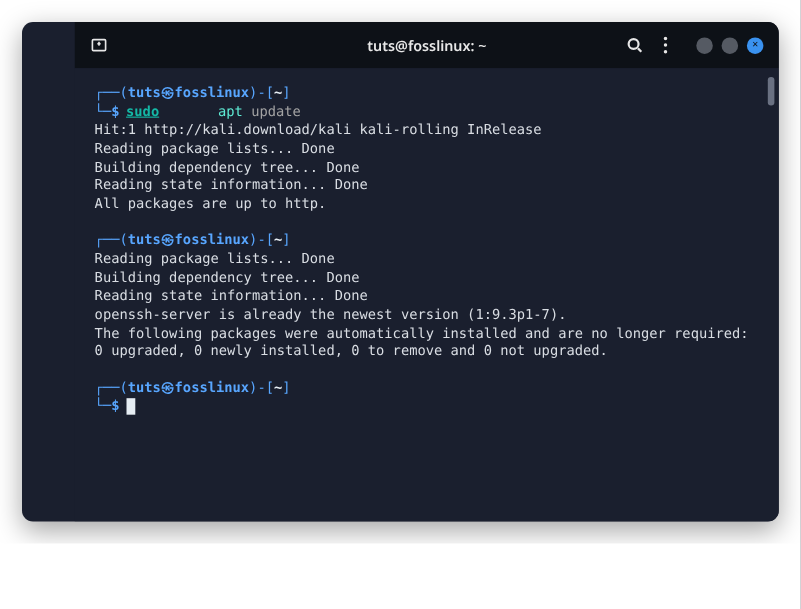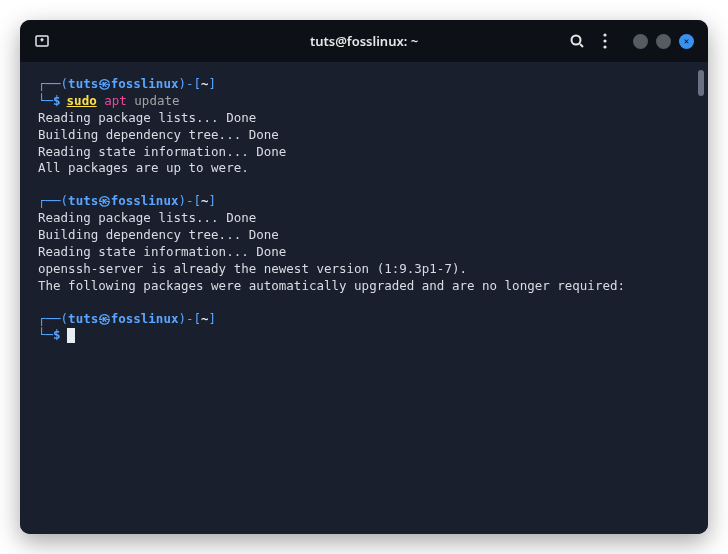--- a/index.html
+++ b/index.html
@@ -10,20 +10,21 @@
       display: flex;
       justify-content: center;
       align-items: flex-start;
     }
     .window {
       width: 688px;
       background: #1a1f2e;
       border-radius: 10px;
       overflow: hidden;
       box-shadow: 0 8px 24px rgba(0,0,0,0.35);
+      padding-left: 48px;
     }
     .titlebar {
       background: #0d1117;
       height: 42px;
       display: flex;
       align-items: center;
       padding: 0 14px;
       position: relative;
     }
     .titlebar-left {
@@ -80,21 +81,21 @@
       transform: translate(-50%,-52%);
       font-weight: bold;
     }
     .terminal {
       background: #1a1f2e;
       padding: 14px 18px 34px 18px;
       font-size: 12.5px;
       line-height: 1.35;
       color: #d9dde3;
       position: relative;
-      height: 472px;
+      height: 412px;
       overflow: hidden;
     }
     .scrollbar {
       position: absolute;
       right: 4px;
       top: 8px;
       width: 6px;
       height: 26px;
       background: #6a7182;
       border-radius: 3px;
@@ -102,22 +103,22 @@
     .line { white-space: pre; }
     .blank { height: 16px; }
     .blue { color: #58a6ff; }
     .prompt-group { margin-bottom: 0; }
     .prompt-corner { color: #58a6ff; }
     .prompt-paren { color: #58a6ff; }
     .prompt-user { color: #58a6ff; font-weight: 700; }
     .prompt-path { color: #e6edf3; font-weight: 700; }
     .prompt-l { color: #58a6ff; }
     .prompt-dollar { color: #58a6ff; font-weight: 700; margin-right: 6px; }
-    .cmd-sudo { color: #fde047; text-decoration: underline; font-weight: 600; }
-    .cmd-apt { color: #ec4899; }
+    .cmd-sudo { color: #14b8a6; text-decoration: underline; font-weight: 600; }
+    .cmd-apt { color: #5eead4; margin-left: 46px; }
     .cmd-rest { color: #a3a3a3; }
     .cursor {
       display: inline-block;
       width: 8px;
       height: 15px;
       background: #e6edf3;
       vertical-align: middle;
     }
   </style>
 </head>
@@ -159,36 +160,38 @@
   </div>
 
   <div class="terminal">
     <div class="scrollbar"></div>
 
     <div class="prompt-group">
       <div class="line"><span class="prompt-corner">┌──</span><span class="prompt-paren">(</span><span class="prompt-user">tuts</span><span class="prompt-user">㉿</span><span class="prompt-user">fosslinux</span><span class="prompt-paren">)</span><span class="blue">-[</span><span class="prompt-path">~</span><span class="blue">]</span></div>
       <div class="line"><span class="prompt-l">└─</span><span class="prompt-dollar">$</span><span class="cmd-sudo">sudo</span> <span class="cmd-apt">apt</span> <span class="cmd-rest">update</span></div>
     </div>
 
+    <div class="line">Hit:1 http://kali.download/kali kali-rolling InRelease</div>
     <div class="line">Reading package lists... Done</div>
     <div class="line">Building dependency tree... Done</div>
     <div class="line">Reading state information... Done</div>
-    <div class="line">All packages are up to were.</div>
+    <div class="line">All packages are up to http.</div>
 
     <div class="blank"></div>
 
     <div class="prompt-group">
       <div class="line"><span class="prompt-corner">┌──</span><span class="prompt-paren">(</span><span class="prompt-user">tuts</span><span class="prompt-user">㉿</span><span class="prompt-user">fosslinux</span><span class="prompt-paren">)</span><span class="blue">-[</span><span class="prompt-path">~</span><span class="blue">]</span></div>
     </div>
 
     <div class="line">Reading package lists... Done</div>
     <div class="line">Building dependency tree... Done</div>
     <div class="line">Reading state information... Done</div>
     <div class="line">openssh-server is already the newest version (1:9.3p1-7).</div>
-    <div class="line">The following packages were automatically upgraded and are no longer required:</div>
+    <div class="line">The following packages were automatically installed and are no longer required:</div>
+    <div class="line">0 upgraded, 0 newly installed, 0 to remove and 0 not upgraded.</div>
 
     <div class="blank"></div>
 
     <div class="prompt-group">
       <div class="line"><span class="prompt-corner">┌──</span><span class="prompt-paren">(</span><span class="prompt-user">tuts</span><span class="prompt-user">㉿</span><span class="prompt-user">fosslinux</span><span class="prompt-paren">)</span><span class="blue">-[</span><span class="prompt-path">~</span><span class="blue">]</span></div>
       <div class="line"><span class="prompt-l">└─</span><span class="prompt-dollar">$</span><span class="cursor"></span></div>
     </div>
 
   </div>
 </div>

